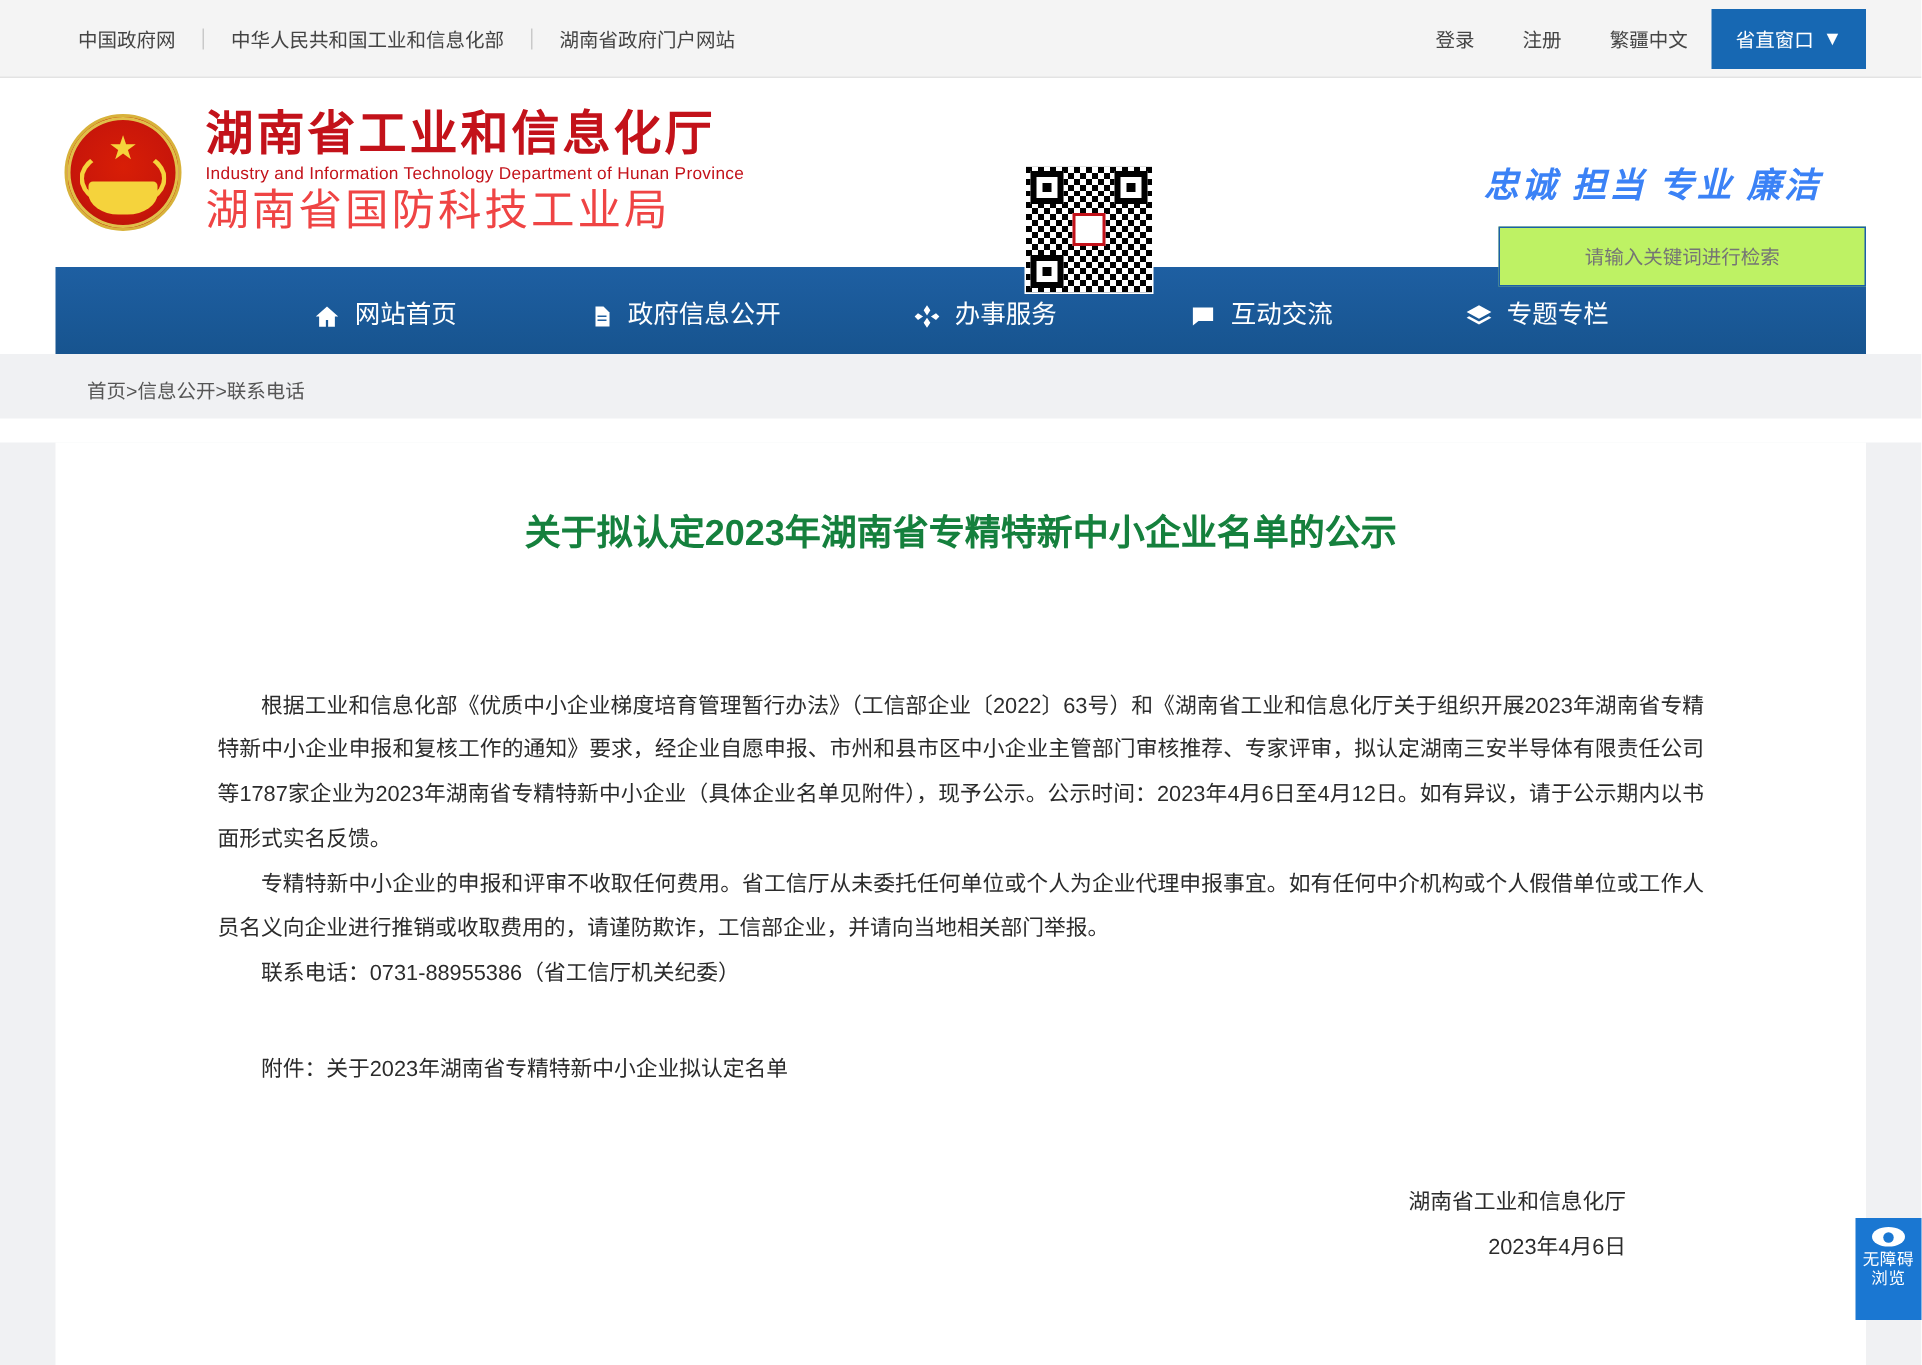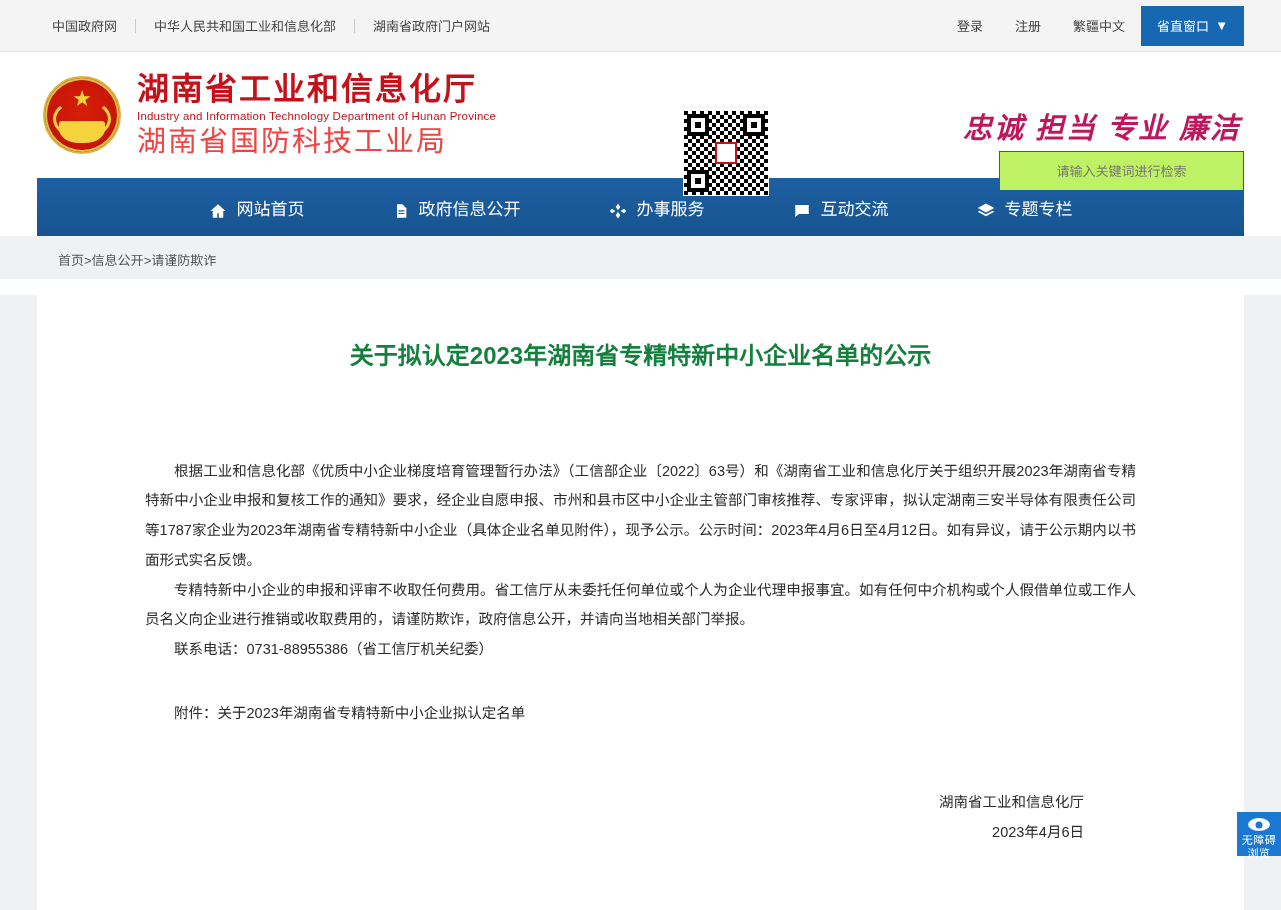--- a/index.html
+++ b/index.html
@@ -175,24 +175,24 @@
     position:absolute; left:4px; top:4px; right:4px; bottom:4px;
     background:#000;
   }
 
   .slogan {
     position: absolute;
     right: 37px;
     top: 52px;
     width: 284px;
     text-align: center;
-    font-size: 29px;
+    font-size: 23px;
     font-weight: bold;
     font-style: italic;
-    color: #be185d;
+    color: #3b82f6;
     letter-spacing: 2px;
     white-space: nowrap;
   }
   .search-wrap {
     position: absolute;
     right: 37px;
     top: 99px;
     width: 245px;
     height: 40px;
     border: 1px solid #1a5faa;
@@ -293,21 +293,21 @@
     color: #2b2b2b;
     line-height: 2.1;
   }
 
   
   .a11y {
     position: absolute;
     right: 0;
     top: 812px;
     width: 44px;
-    height: 44px;
+    height: 68px;
     background: #1a77d2;
     color: #fff;
     font-size: 11px;
     line-height: 1.15;
     text-align: center;
     padding-top: 6px;
     letter-spacing: 0.5px;
   }
   .a11y .eye {
     display: block;
@@ -409,32 +409,32 @@
     <span class="nav-icon">
       <svg width="18" height="18" viewBox="0 0 24 24" fill="#fff">
           <path d="M12 2 1 8l11 6 11-6zM1 13l11 6 11-6-2.2-1.2L12 16.4 3.2 11.8z"></path>
         </svg>
     </span>
     <span>专题专栏</span>
   </a>
 </div>
 
 <div class="crumb-area">
-  <a href="#">首页</a><span>&gt;</span><a href="#">信息公开</a><span>&gt;</span><a href="#">请谨防欺诈</a>
+  <a href="#">首页</a><span>&gt;</span><a href="#">信息公开</a><span>&gt;</span><a href="#">联系电话</a>
 </div>
 
 <div class="outer">
   <div class="panel">
 
     <h1 class="doc-title">关于拟认定2023年湖南省专精特新中小企业名单的公示</h1>
 
 
     <div class="body-text">
       <p>根据工业和信息化部《优质中小企业梯度培育管理暂行办法》（工信部企业〔2022〕63号）和《湖南省工业和信息化厅关于组织开展2023年湖南省专精特新中小企业申报和复核工作的通知》要求，经企业自愿申报、市州和县市区中小企业主管部门审核推荐、专家评审，拟认定湖南三安半导体有限责任公司等1787家企业为2023年湖南省专精特新中小企业（具体企业名单见附件），现予公示。公示时间：2023年4月6日至4月12日。如有异议，请于公示期内以书面形式实名反馈。</p>
-      <p>专精特新中小企业的申报和评审不收取任何费用。省工信厅从未委托任何单位或个人为企业代理申报事宜。如有任何中介机构或个人假借单位或工作人员名义向企业进行推销或收取费用的，请谨防欺诈，政府信息公开，并请向当地相关部门举报。</p>
+      <p>专精特新中小企业的申报和评审不收取任何费用。省工信厅从未委托任何单位或个人为企业代理申报事宜。如有任何中介机构或个人假借单位或工作人员名义向企业进行推销或收取费用的，请谨防欺诈，工信部企业，并请向当地相关部门举报。</p>
       <p>联系电话：0731-88955386（省工信厅机关纪委）</p>
       <p class="attach">附件：关于2023年湖南省专精特新中小企业拟认定名单</p>
 
       <div class="sign">
         <div>湖南省工业和信息化厅</div>
         <div>2023年4月6日</div>
       </div>
     </div>
 
   </div>

